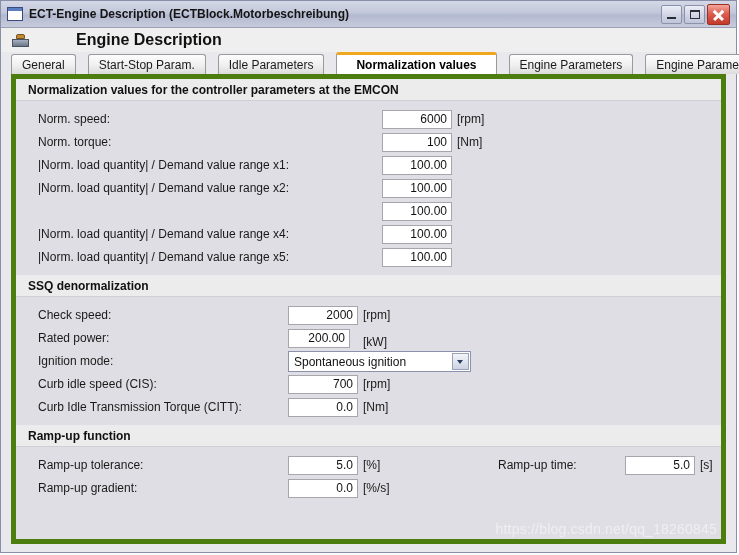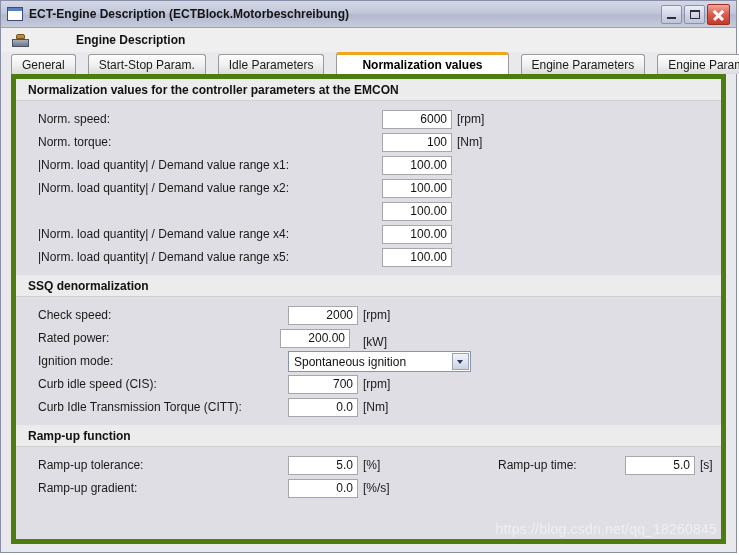--- a/index.html
+++ b/index.html
@@ -133,21 +133,21 @@
   .engine-icon .top {
     position: absolute;
     left: 4px; top: 0;
     width: 9px; height: 5px;
     background: #c08a3a;
     border: 1px solid #7a5418;
     border-radius: 2px 2px 0 0;
     box-sizing: border-box;
   }
   .header-title {
-    font-size: 12px;
+    font-size: 16px;
     font-weight: bold;
     color: #111111;
     padding-left: 40px;
   }
 
   
   .tabstrip-wrap {
     flex: 0 0 auto;
     background: #e9e9ed;
     padding: 0 10px;
@@ -174,21 +174,21 @@
     cursor: default;
   }
   .tab.active {
     height: 22px;
     font-weight: bold;
     background: #ffffff;
     border: 1px solid #9a9a9a;
     border-top: 3px solid #f0a71e;
     border-bottom: none;
     color: #000000;
-    padding: 0 25px;
+    padding: 0 19px;
   }
 
   
   .panel-wrap {
     flex: 1 1 auto;
     padding: 0 10px 8px 10px;
     box-sizing: border-box;
     min-height: 0;
   }
   .panel {
@@ -388,21 +388,21 @@
       <div class="rows">
 
         <div class="rowabs">
           <span class="label">Check speed:</span>
           <div class="field" style="left:272px; top:2px; width:70px;">2000</div>
           <span class="unit" style="left:347px; top:2px;">[rpm]</span>
         </div>
 
         <div class="rowabs">
           <span class="label">Rated power:</span>
-          <div class="field" style="left:264px; top:2px; width:70px;">200.00</div>
+          <div class="field" style="left:272px; top:2px; width:62px;">200.00</div>
           <span class="unit" style="left:347px; top:6px;">[kW]</span>
         </div>
 
         <div class="rowabs">
           <span class="label">Ignition mode:</span>
           <div class="combo" style="left:272px; top:1px; width:183px;">
             <span class="cval">Spontaneous ignition</span>
             <span class="carrow"></span>
           </div>
         </div>

